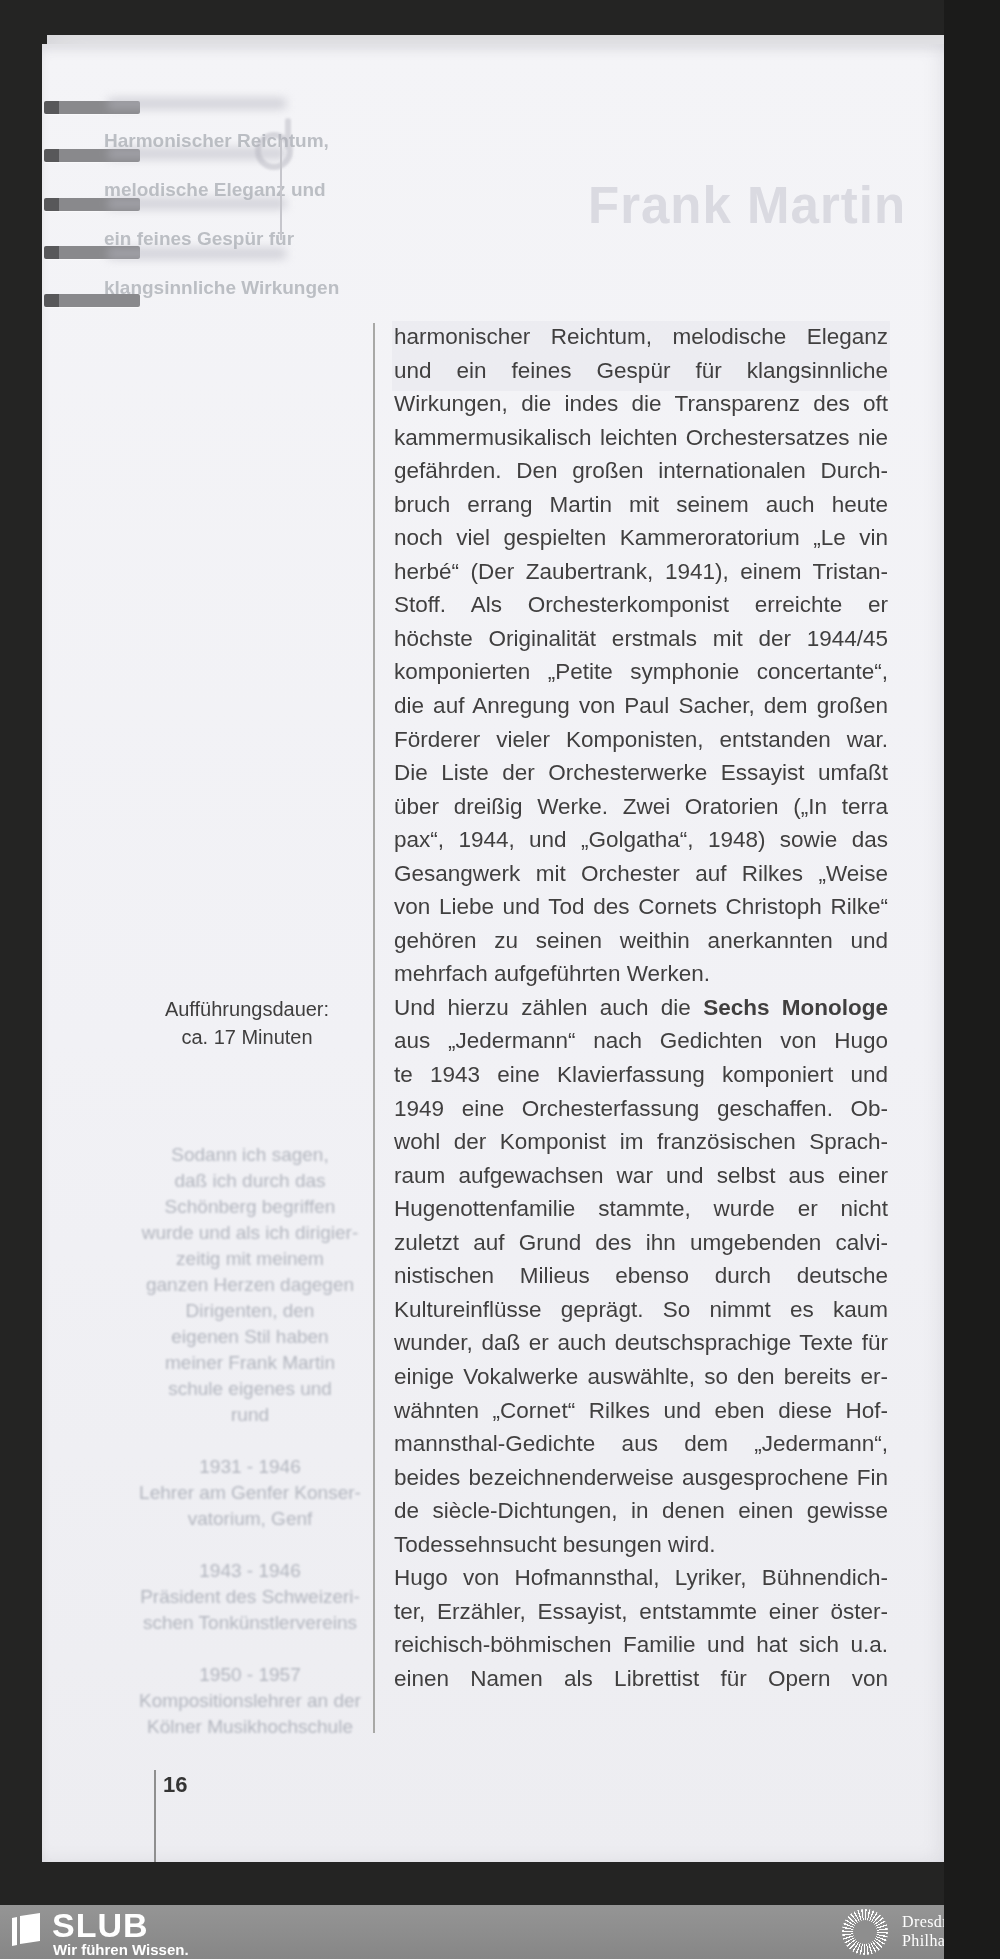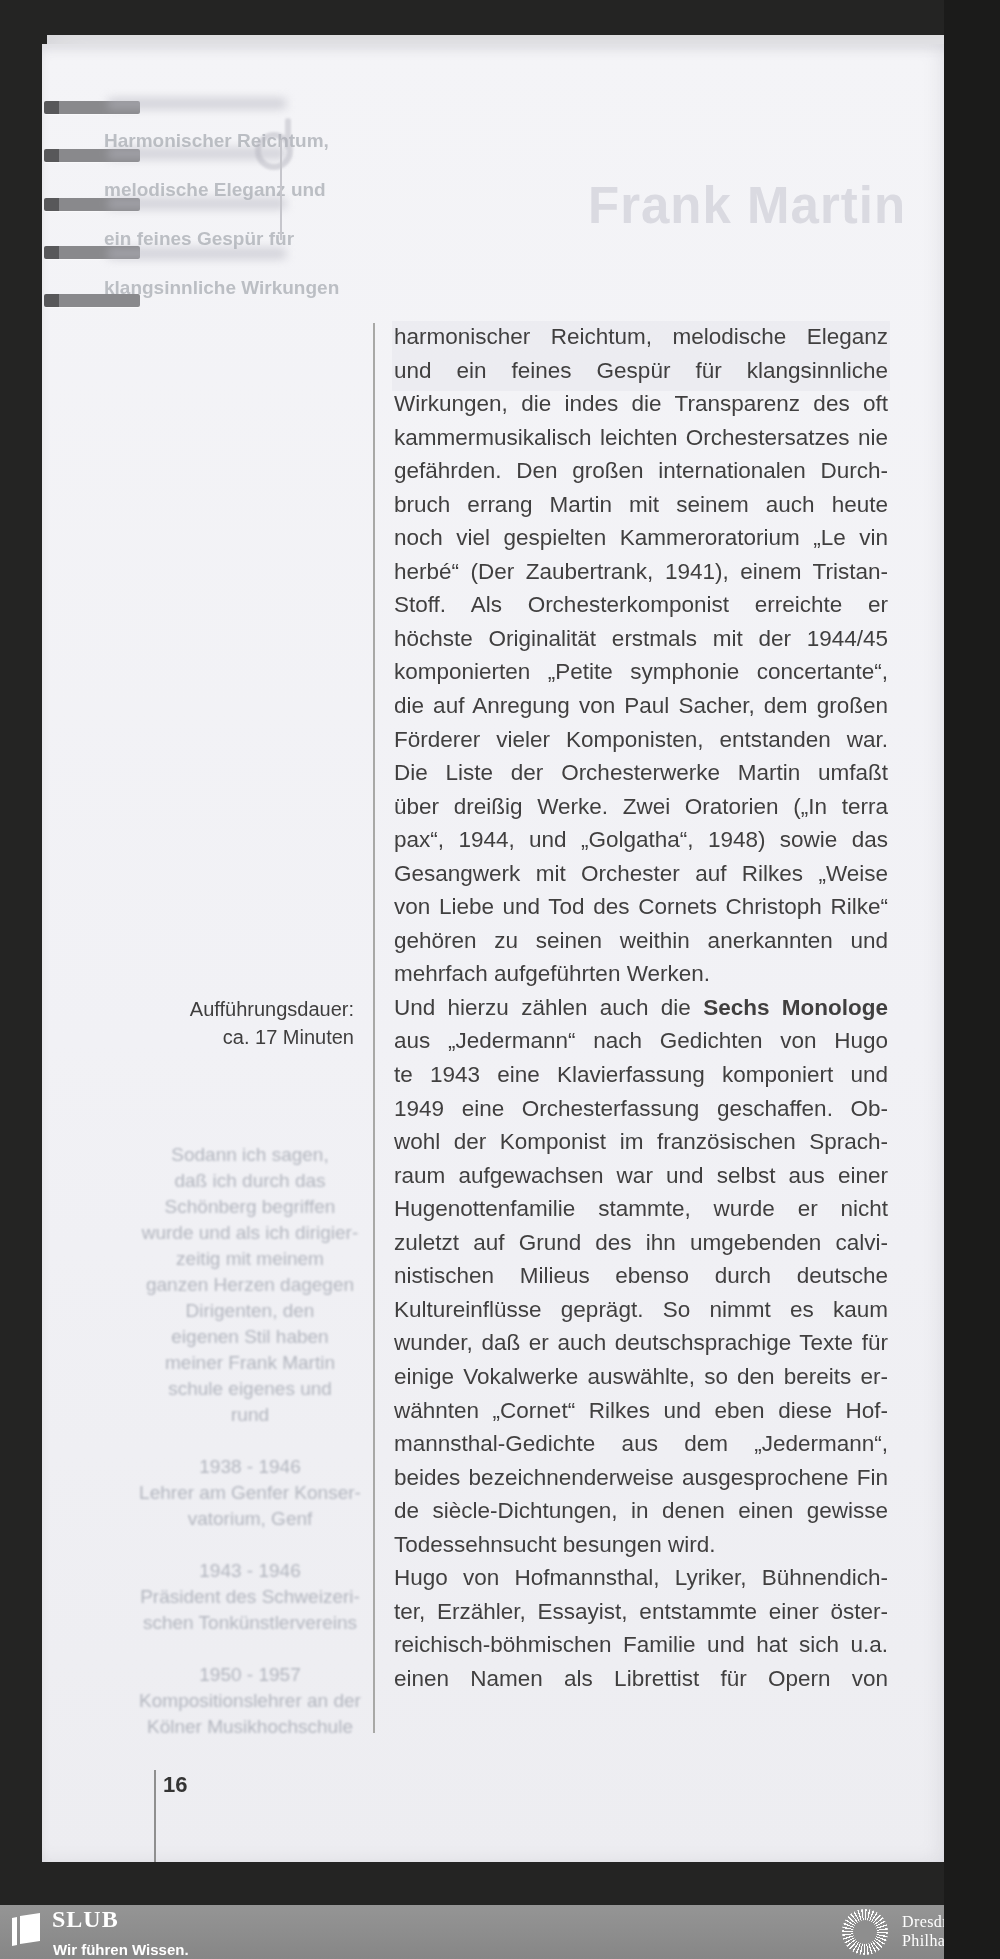--- a/index.html
+++ b/index.html
@@ -40,32 +40,32 @@
                 line-height:26px;color:#a4a8b2;opacity:.8;filter:blur(.8px);margin-top:16px;}
 
   
   .band{left:392px;top:321px;width:498px;height:70px;background:#e6e6ec;opacity:.5;}
   .body-col{left:394px;top:320px;width:494px;font-size:22.5px;line-height:33.55px;color:#403f3f;}
   .body-col .ln{text-align:justify;text-align-last:justify;white-space:nowrap;}
   .body-col .ln{white-space:normal;}
   .body-col .ln.end{text-align-last:left;}
 
   
-  .duration{left:140px;top:995px;width:214px;text-align:right;font-size:20px;
+  .duration{left:140px;top:995px;width:214px;text-align:center;font-size:20px;
             line-height:28px;color:#3f3e3e;}
 
   .pageno{left:163px;top:1772px;font-size:22px;font-weight:bold;color:#343434;}
 
   
   .footer{left:0;top:1905px;width:1000px;height:54px;
           background:linear-gradient(180deg,#959595,#868686);}
   .footer .abs{position:absolute;}
   .book{left:12px;top:8px;width:30px;height:34px;}
-  .slub-word{left:52px;top:1px;font-family:Liberation Serif, serif;font-weight:bold;
-             font-size:24px;color:#fff;letter-spacing:1px;}
+  .slub-word{left:52px;top:1px;font-family:Liberation Sans, sans-serif;font-weight:bold;
+             font-size:34px;color:#fff;letter-spacing:1px;}
   .slub-tag{left:53px;top:36px;font-size:15px;font-weight:bold;color:#fff;}
   .sun{left:842px;top:4px;width:46px;height:46px;border-radius:50%;
        background:repeating-conic-gradient(#ffffff 0deg 4deg, rgba(255,255,255,0) 4deg 10deg);}
   .sun::after{content:"";position:absolute;left:11px;top:11px;width:24px;height:24px;
        border-radius:50%;background:#8e8e8e;}
   .phil{left:902px;top:7px;font-family:"Liberation Serif",serif;font-size:16px;
         line-height:19px;color:#fff;letter-spacing:.4px;}
 </style>
 </head>
 <body>
@@ -106,21 +106,21 @@
       <div class="ln"><span>kammermusikalisch leichten Orchestersatzes nie</span></div>
       <div class="ln"><span>gefährden. Den großen internationalen Durch-</span></div>
       <div class="ln"><span>bruch errang Martin mit seinem auch heute</span></div>
       <div class="ln"><span>noch viel gespielten Kammeroratorium „Le vin</span></div>
       <div class="ln"><span>herbé“ (Der Zaubertrank, 1941), einem Tristan-</span></div>
       <div class="ln"><span>Stoff. Als Orchesterkomponist erreichte er</span></div>
       <div class="ln"><span>höchste Originalität erstmals mit der 1944/45</span></div>
       <div class="ln"><span>komponierten „Petite symphonie concertante“,</span></div>
       <div class="ln"><span>die auf Anregung von Paul Sacher, dem großen</span></div>
       <div class="ln"><span>Förderer vieler Komponisten, entstanden war.</span></div>
-      <div class="ln"><span>Die Liste der Orchesterwerke Martin umfaßt</span></div>
+      <div class="ln"><span>Die Liste der Orchesterwerke Essayist umfaßt</span></div>
       <div class="ln"><span>über dreißig Werke. Zwei Oratorien („In terra</span></div>
       <div class="ln"><span>pax“, 1944, und „Golgatha“, 1948) sowie das</span></div>
       <div class="ln"><span>Gesangwerk mit Orchester auf Rilkes „Weise</span></div>
       <div class="ln"><span>von Liebe und Tod des Cornets Christoph Rilke“</span></div>
       <div class="ln"><span>gehören zu seinen weithin anerkannten und</span></div>
       <div class="ln end"><span>mehrfach aufgeführten Werken.</span></div>
       <div class="ln"><span>Und hierzu zählen auch die </span><span style="font-weight: bold;">Sechs Monologe</span></div>
       <div class="ln"><span style="font-weight: normal;">aus „Jedermann“</span><span> nach Gedichten von Hugo</span></div>
       <div class="ln"><span>te 1943 eine Klavierfassung komponiert und</span></div>
       <div class="ln"><span>1949 eine Orchesterfassung geschaffen. Ob-</span></div>
@@ -154,21 +154,21 @@
       <div>Schönberg begriffen</div>
       <div>wurde und als ich dirigier-</div>
       <div>zeitig mit meinem</div>
       <div>ganzen Herzen dagegen</div>
       <div>Dirigenten, den</div>
       <div>eigenen Stil haben</div>
       <div>meiner Frank Martin</div>
       <div>schule eigenes und</div>
       <div>rund</div>
       <div>&nbsp;</div>
-      <div>1938 - 1946</div>
+      <div>1931 - 1946</div>
       <div>Lehrer am Genfer Konser-</div>
       <div>vatorium, Genf</div>
       <div>&nbsp;</div>
       <div>1943 - 1946</div>
       <div>Präsident des Schweizeri-</div>
       <div>schen Tonkünstlervereins</div>
       <div>&nbsp;</div>
       <div>1950 - 1957</div>
       <div>Kompositionslehrer an der</div>
       <div>Kölner Musikhochschule</div>

